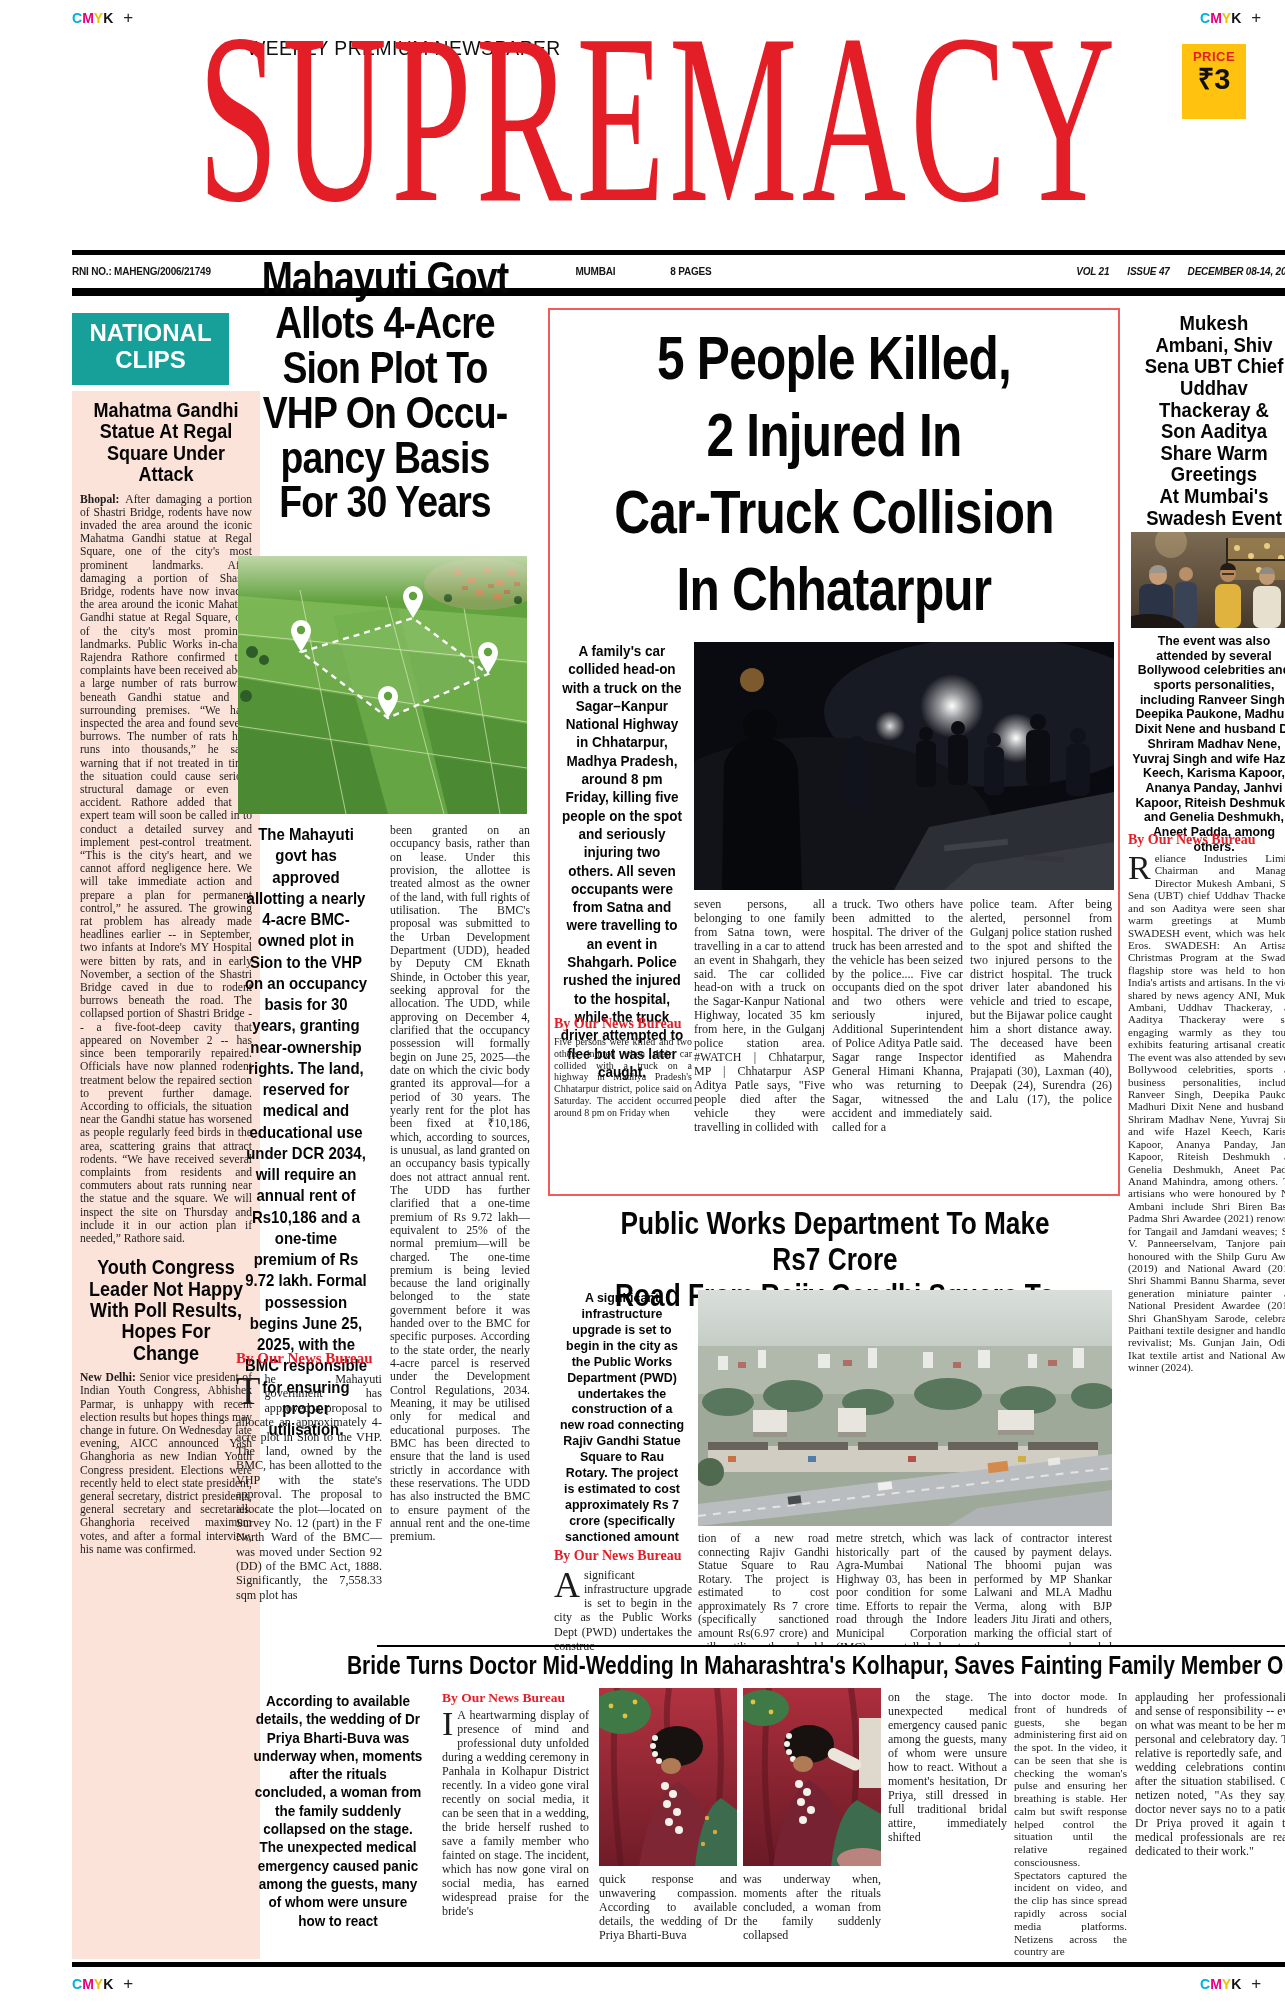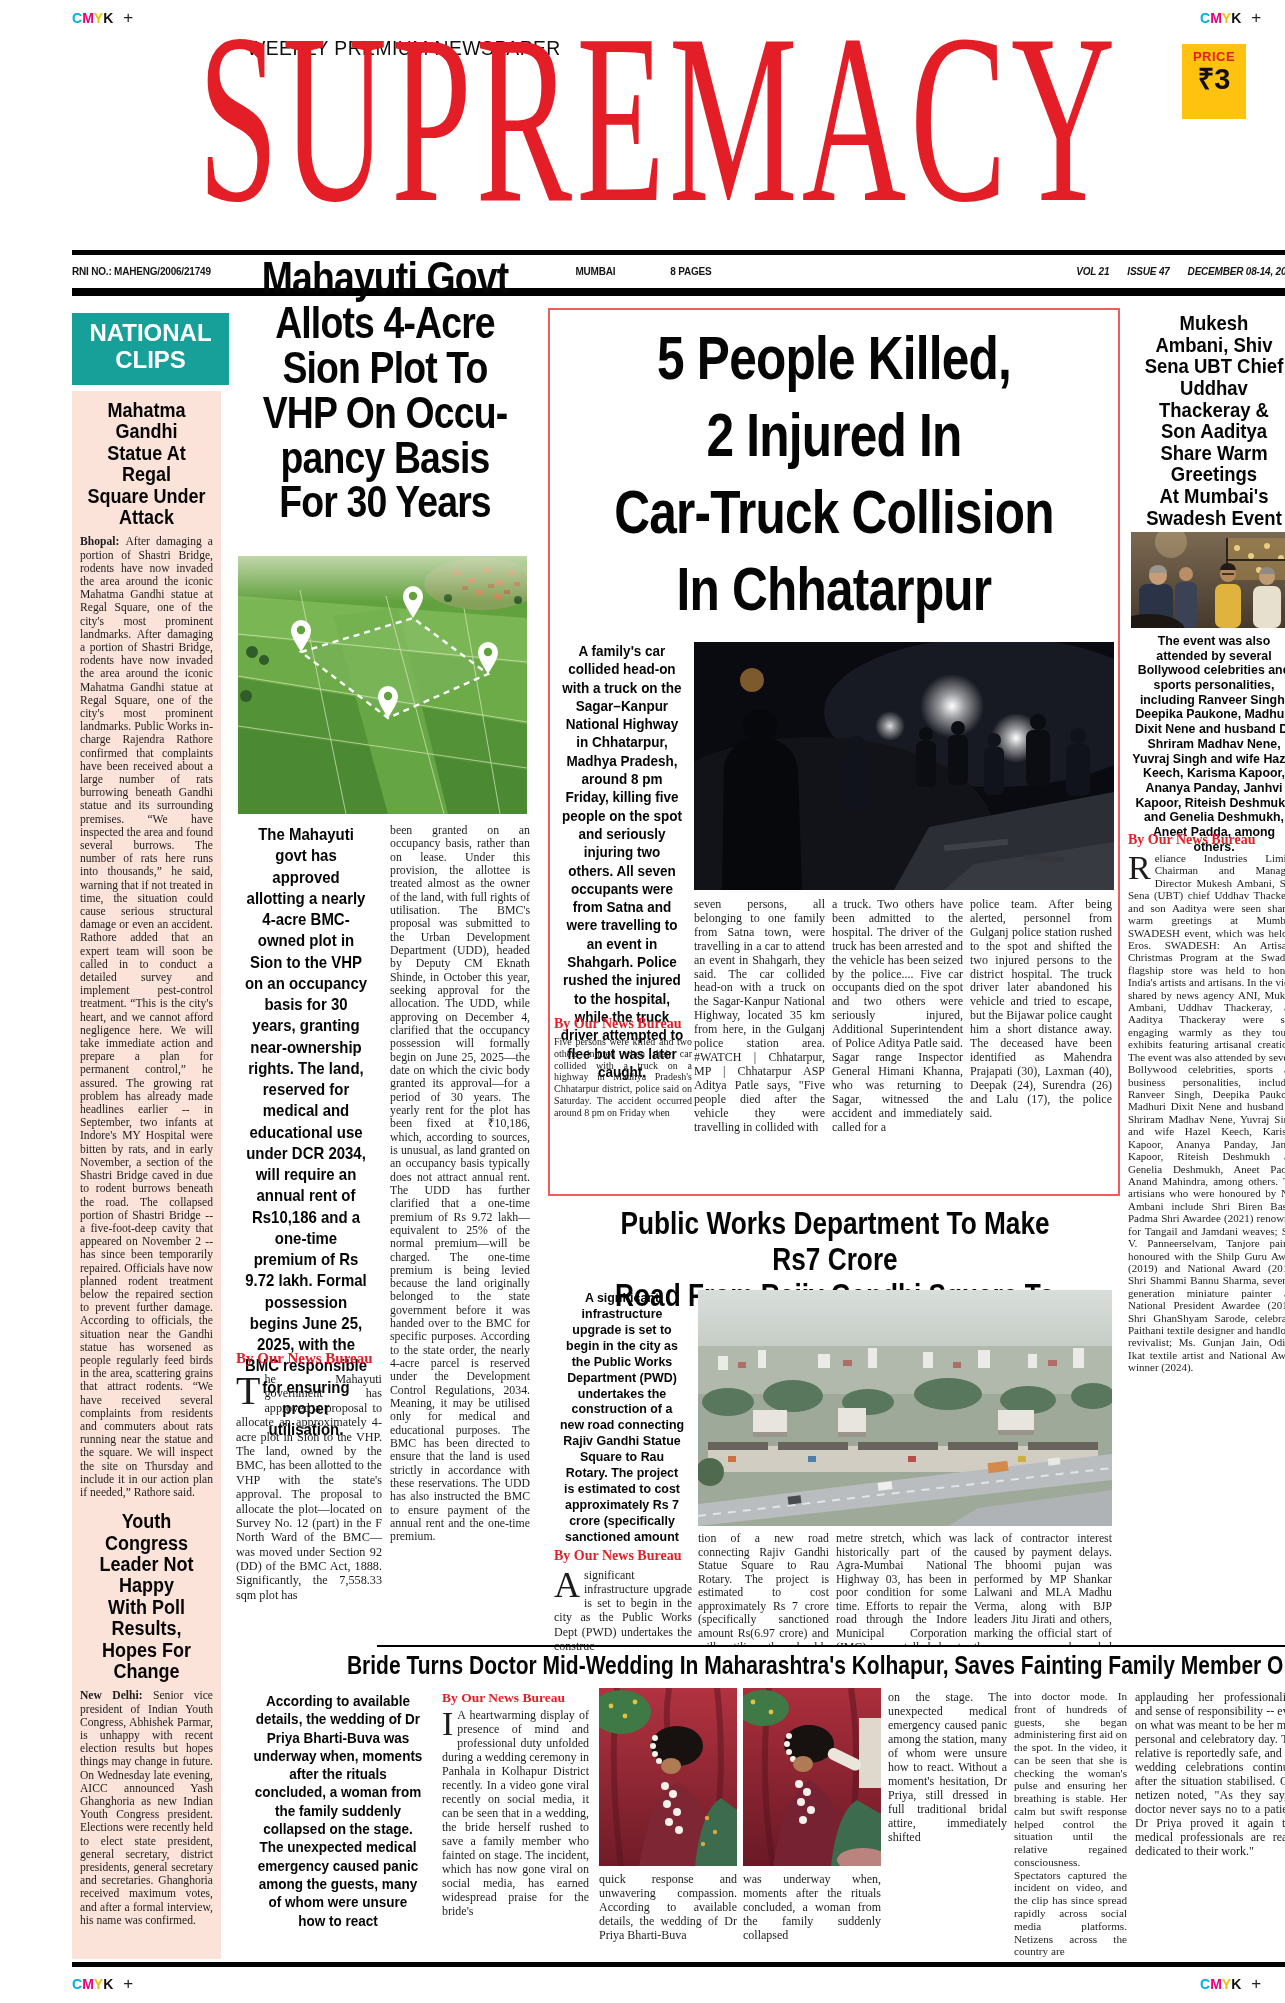--- a/index.html
+++ b/index.html
@@ -68,21 +68,21 @@
     </span>
     <span class="grp2">
       <span>VOL 21</span>
       <span>ISSUE 47</span>
       <span>DECEMBER 08-14, 2025</span>
     </span>
   </div>
   <div class="rule" style="left:30px;top:288px;width:1225px;height:8px;"></div>
 
   <div class="teal" style="left:30px;top:313px;width:157px;height:72px;box-sizing:border-box;">NATIONAL<br>CLIPS</div>
-  <div class="pink" style="left:30px;top:391px;width:149px;height:1568px;">
+  <div class="pink" style="left:30px;top:391px;width:188px;height:1568px;">
     <div class="ph">Mahatma Gandhi<br>Statue At Regal<br>Square Under<br>Attack</div>
     <div class="pb"><b>Bhopal: </b><span>After damaging a portion of Shastri Bridge, rodents have now invaded the area around the iconic Mahatma Gandhi statue at Regal Square, one of the city's most prominent landmarks. After damaging a portion of Shastri Bridge, rodents have now invaded the area around the iconic Mahatma Gandhi statue at Regal Square, one of the city's most prominent landmarks. Public Works in-charge Rajendra Rathore confirmed that complaints have been received about a large number of rats burrowing beneath Gandhi statue and its surrounding premises. “We have inspected the area and found several burrows. The number of rats here runs into thousands,” he said, warning that if not treated in time, the situation could cause serious structural damage or even an accident. Rathore added that an expert team will soon be called in to conduct a detailed survey and implement pest-control treatment. “This is the city's heart, and we cannot afford negligence here. We will take immediate action and prepare a plan for permanent control,” he assured. The growing rat problem has already made headlines earlier -- in September, two infants at Indore's MY Hospital were bitten by rats, and in early November, a section of the Shastri Bridge caved in due to rodent burrows beneath the road. The collapsed portion of Shastri Bridge -- a five-foot-deep cavity that appeared on November 2 -- has since been temporarily repaired. Officials have now planned rodent treatment below the repaired section to prevent further damage. According to officials, the situation near the Gandhi statue has worsened as people regularly feed birds in the area, scattering grains that attract rodents. “We have received several complaints from residents and commuters about rats running near the statue and the square. We will inspect the site on Thursday and include it in our action plan if needed,” Rathore said.</span></div>
     <div class="ph" style="margin-top:12px;">Youth Congress<br>Leader Not Happy<br>With Poll Results,<br>Hopes For Change</div>
     <div class="pb"><b>New Delhi: </b><span>Senior vice president of Indian Youth Congress, Abhishek Parmar, is unhappy with recent election results but hopes things may change in future. On Wednesday late evening, AICC announced Yash Ghanghoria as new Indian Youth Congress president. Elections were recently held to elect state president, general secretary, district presidents, general secretary and secretaries. Ghanghoria received maximum votes, and after a formal interview, his name was confirmed.</span></div>
   </div>
 
   <div class="hl" style="left:192px;top:256px;width:302px;font-size:44px;line-height:1.02;transform:scaleX(.85);letter-spacing:-1px;">Mahayuti Govt<br>Allots 4-Acre<br>Sion Plot To<br>VHP On Occu-<br>pancy Basis<br>For 30 Years</div>
   <div class="photo" style="left:196px;top:556px;width:289px;height:258px;">
     <svg viewBox="0 0 289 258" preserveAspectRatio="none">
       <defs>
@@ -426,18 +426,18 @@
           <circle cx="58" cy="114" r="4"></circle>
           <circle cx="68" cy="122" r="4"></circle>
           <circle cx="60" cy="132" r="4"></circle>
         </g>
       <path d="M88,178 Q94,124 114,112 L138,126 L138,178 Z" fill="#3c6b4e"></path>
       <ellipse cx="120" cy="172" rx="26" ry="12" fill="#d98a8a" opacity=".8"></ellipse>
     </svg>
   </div>
   <div class="bt" style="left:557px;top:1872px;width:138px;height:90px;font-size:12px;line-height:1.17;">quick response and unwavering compassion. According to available details, the wedding of Dr Priya Bharti-Buva</div>
   <div class="bt" style="left:701px;top:1872px;width:138px;height:90px;font-size:12px;line-height:1.17;">was underway when, moments after the rituals concluded, a woman from the family suddenly collapsed</div>
-  <div class="bt" style="left:846px;top:1690px;width:119px;height:272px;font-size:12px;line-height:1.17;">on the stage. The unexpected medical emergency caused panic among the station, many of whom were unsure how to react. Without a moment's hesitation, Dr Priya, still dressed in full traditional bridal attire, immediately shifted</div>
+  <div class="bt" style="left:846px;top:1690px;width:119px;height:272px;font-size:12px;line-height:1.17;">on the stage. The unexpected medical emergency caused panic among the guests, many of whom were unsure how to react. Without a moment's hesitation, Dr Priya, still dressed in full traditional bridal attire, immediately shifted</div>
   <div class="bt" style="left:972px;top:1690px;width:113px;height:272px;font-size:11.2px;line-height:1.14;">into doctor mode. In front of hundreds of guests, she began administering first aid on the spot. In the video, it can be seen that she is checking the woman's pulse and ensuring her breathing is stable. Her calm but swift response helped control the situation until the relative regained consciousness. Spectators captured the incident on video, and the clip has since spread rapidly across social media platforms. Netizens across the country are</div>
   <div class="bt" style="left:1093px;top:1690px;width:165px;height:272px;font-size:12px;line-height:1.17;">applauding her professionalism and sense of responsibility -- even on what was meant to be her most personal and celebratory day. The relative is reportedly safe, and the wedding celebrations continued after the situation stabilised. One netizen noted, "As they say, a doctor never says no to a patient. Dr Priya proved it again that medical professionals are really dedicated to their work."</div>
 
   <div class="rule" style="left:30px;top:1962px;width:1225px;height:5px;"></div>
 </div>
 
 </body></html>

